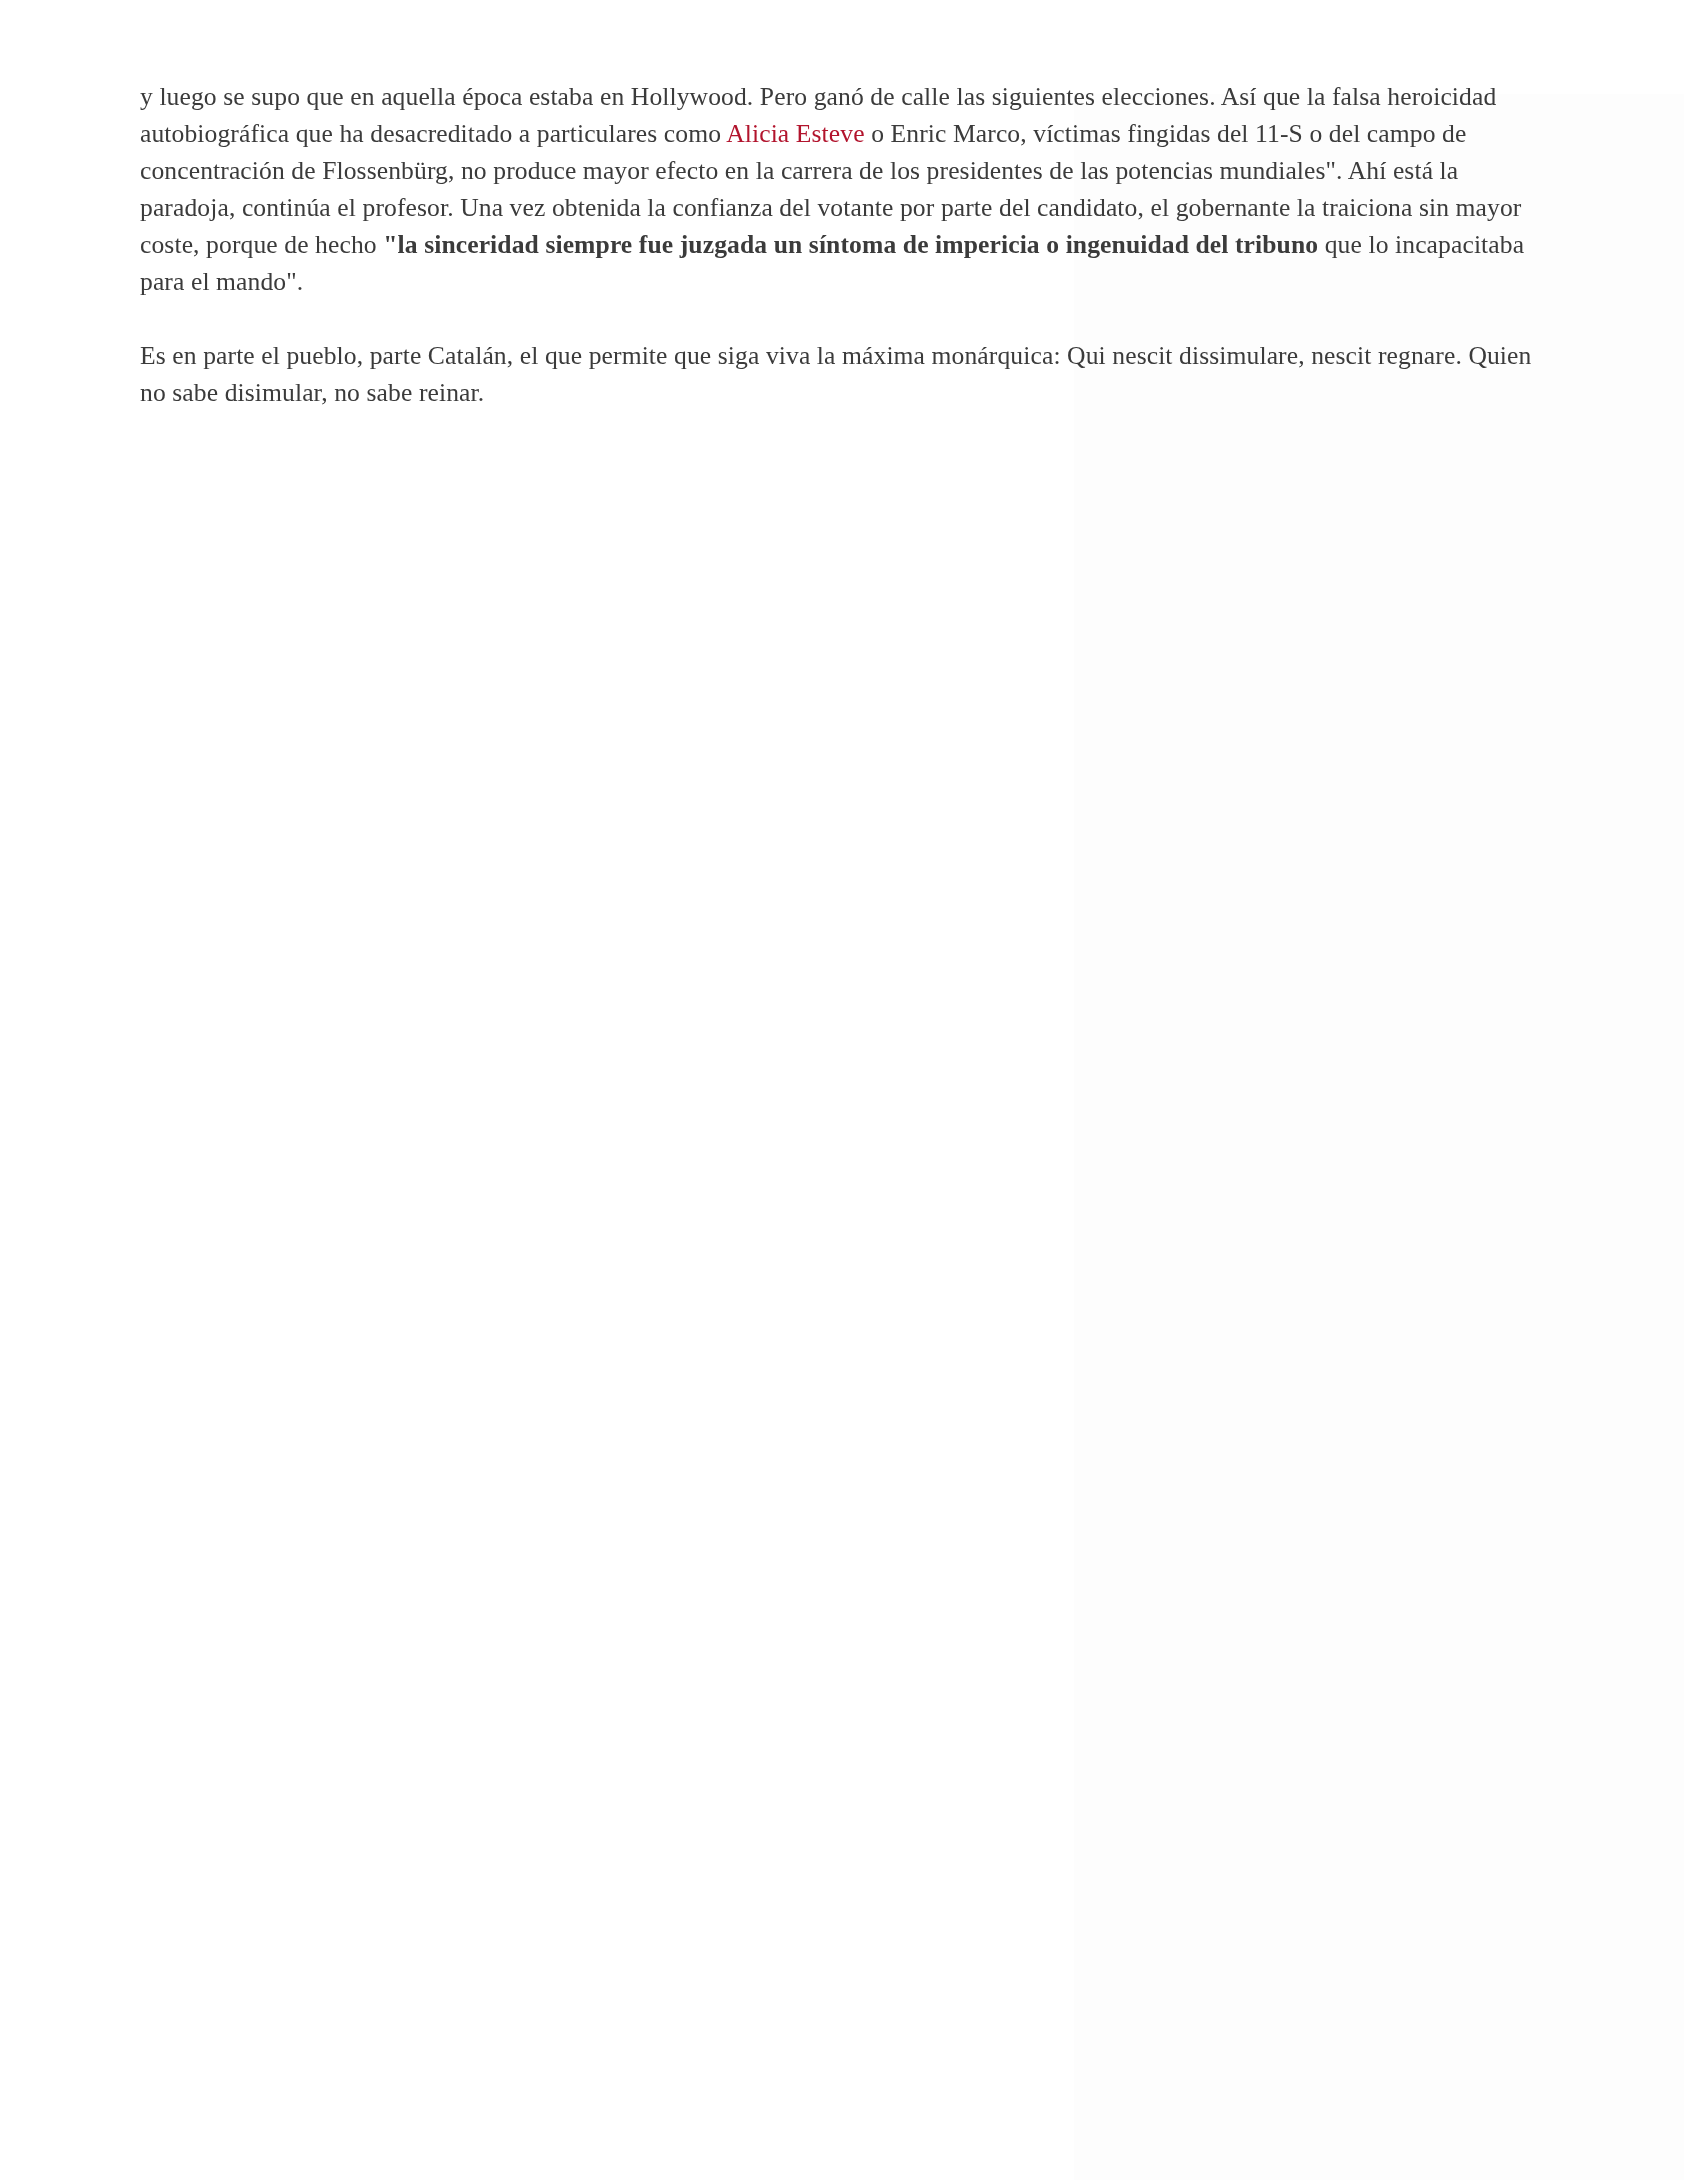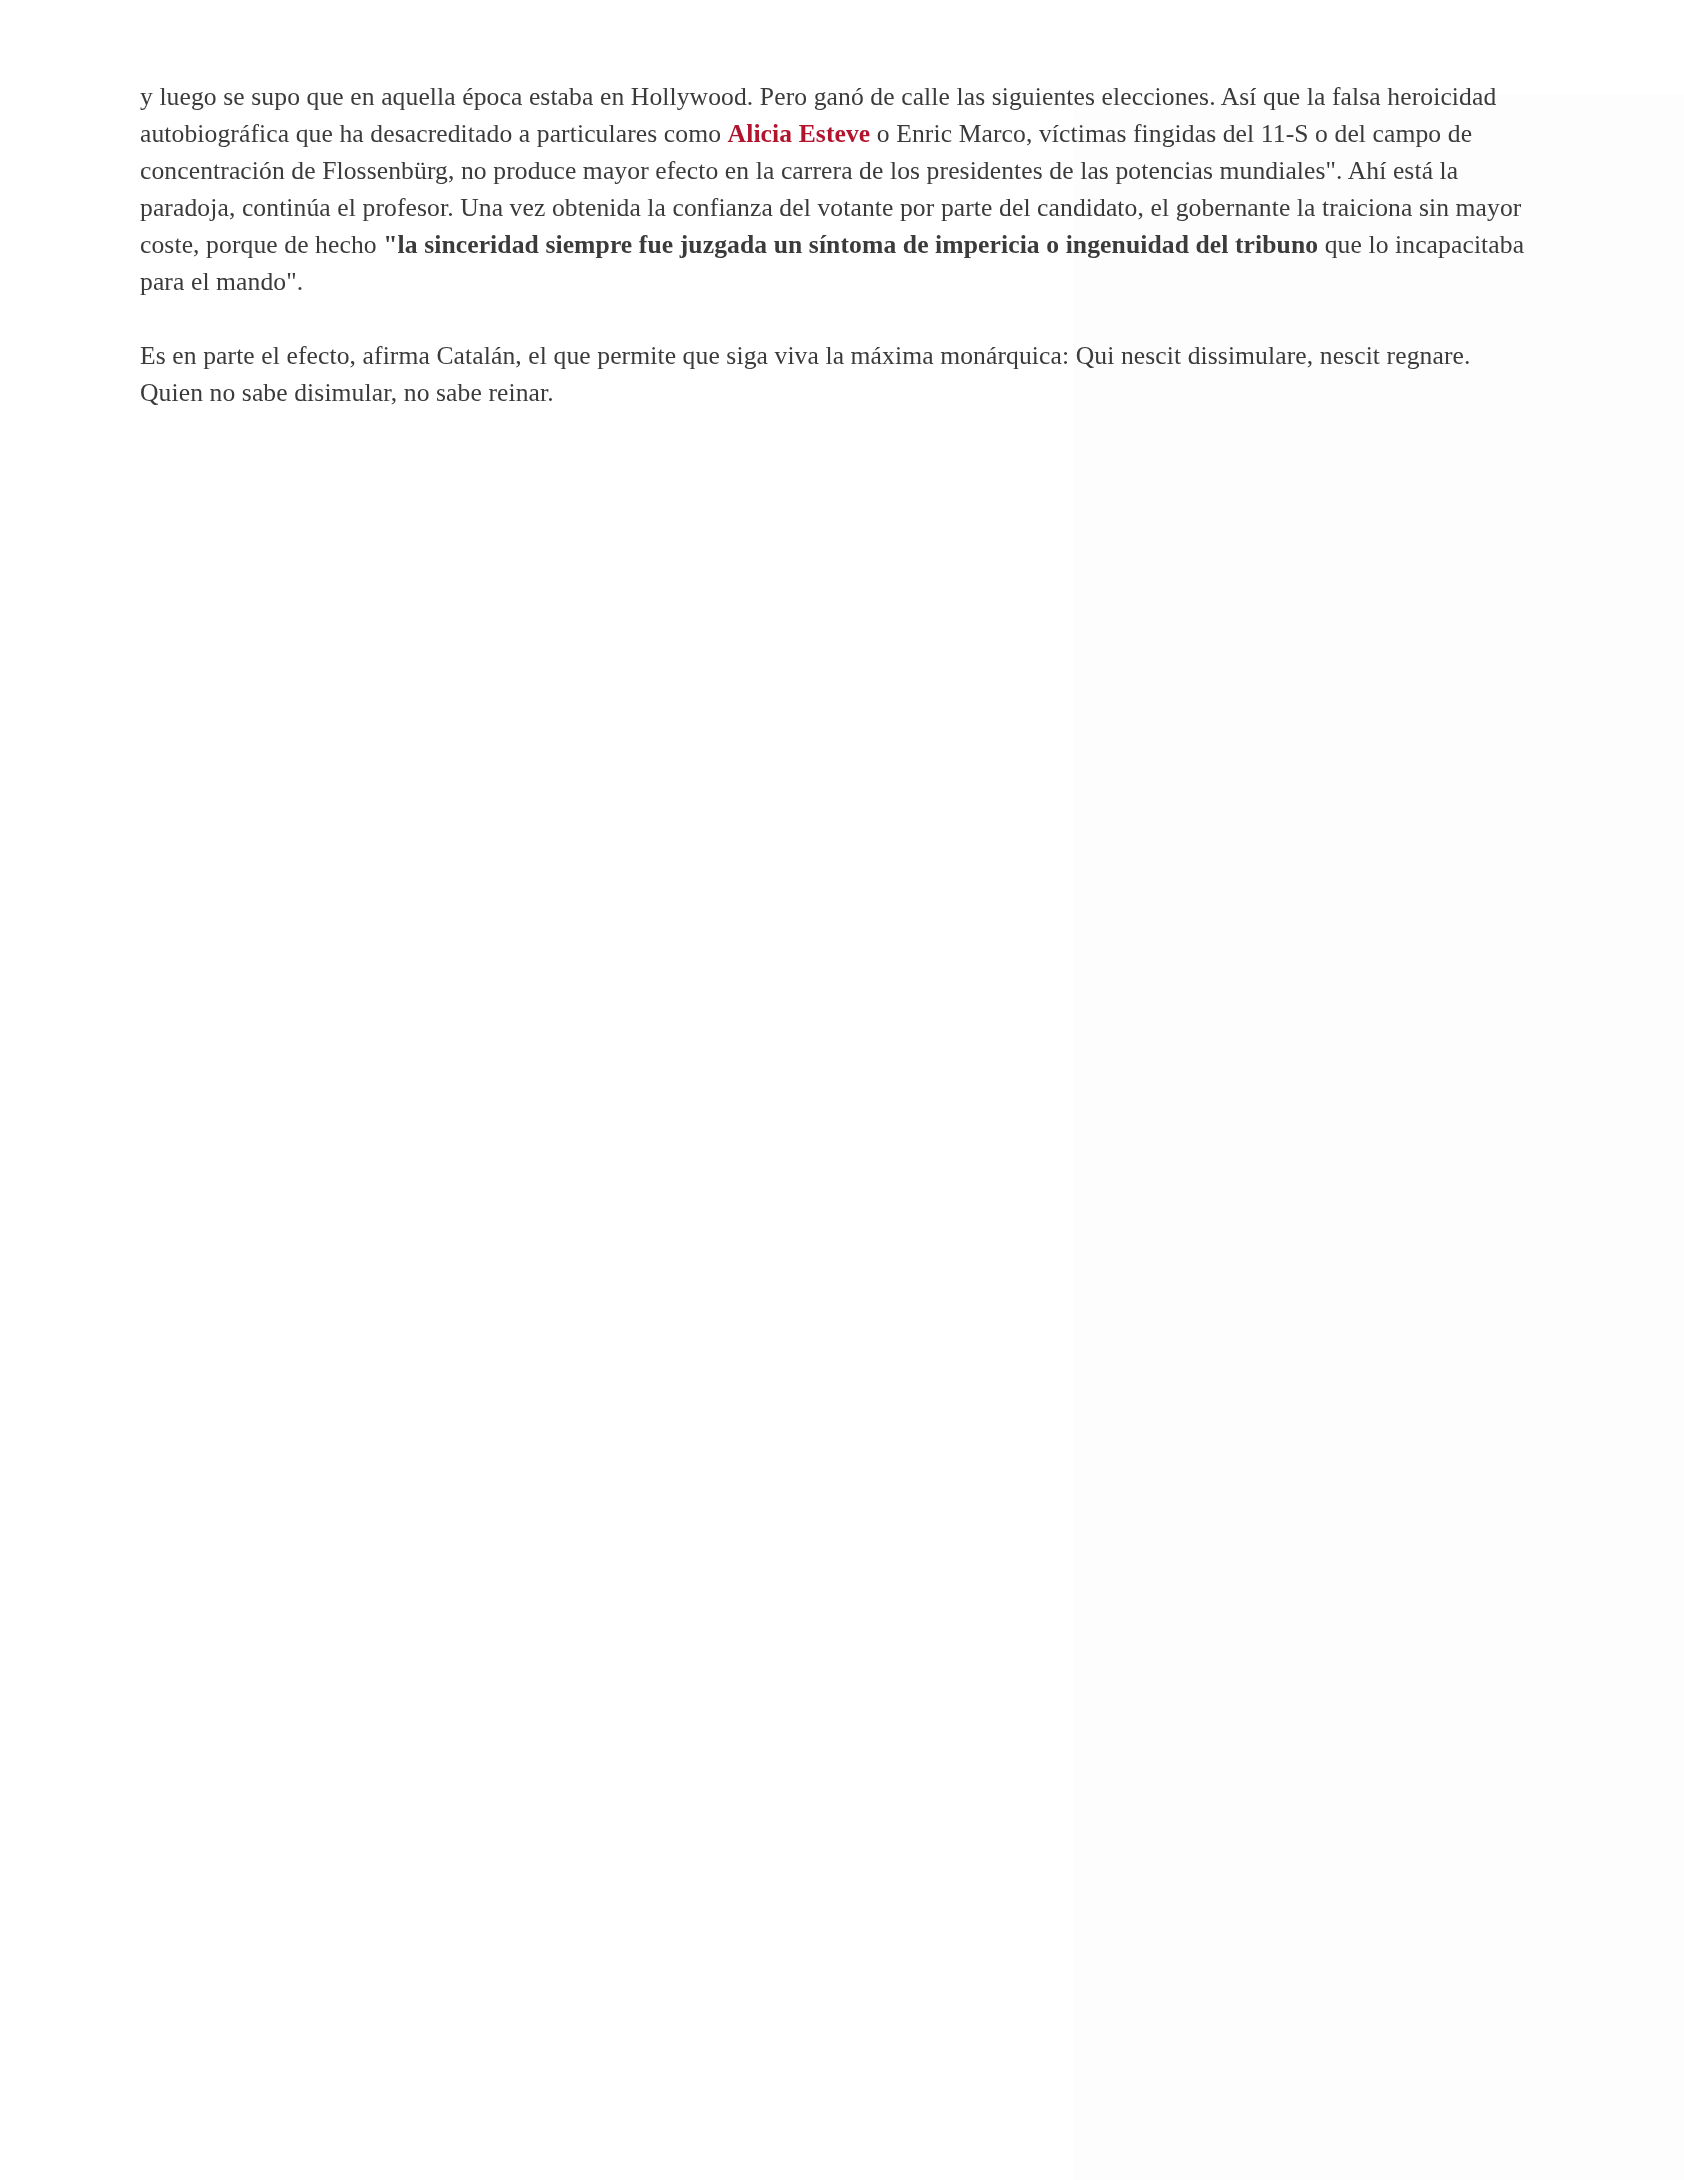--- a/index.html
+++ b/index.html
@@ -33,29 +33,29 @@
     margin: 0 0 37px 0;
     font-size: 25.6px;
     line-height: 37px;
     letter-spacing: 0.1px;
   }
   .run { font-weight: normal; font-style: normal; }
   .run.bold { font-weight: bold; }
   .run.italic { }
   a.run.link {
     color: var(--link-color, #b2142d);
-    font-weight: bold;
+    font-weight: normal;
     text-decoration: none;
     cursor: pointer;
   }
 </style>
 </head>
 <body style="background: rgb(255, 255, 255);">
 
 <div class="right-band"></div>
 
 <main class="article">
   <div id="paragraphs">
       <p class="para"><span class="run">y luego se supo que en aquella época estaba en Hollywood. Pero ganó de calle las siguientes elecciones. Así que la falsa heroicidad autobiográfica que ha desacreditado a particulares como </span><a class="run link" href="#">Alicia Esteve</a><span class="run"> o Enric Marco, víctimas fingidas del 11-S o del campo de concentración de Flossenbürg, no produce mayor efecto en la carrera de los presidentes de las potencias mundiales". Ahí está la paradoja, continúa el profesor. Una vez obtenida la confianza del votante por parte del candidato, el gobernante la traiciona sin mayor coste, porque de hecho </span><span class="run bold">"la sinceridad siempre fue juzgada un síntoma de impericia o ingenuidad del tribuno</span><span class="run"> que lo incapacitaba para el mando".</span></p>
-      <p class="para"><span class="run">Es en parte el efecto, afirma Catalán, el que permite que siga viva la máxima monárquica: </span><span class="run italic">Qui nescit dissimulare, nescit regnare</span><span class="run">. Quien no sabe disimular, no sabe reinar.</span></p>
+      <p class="para"><span class="run">Es en parte el pueblo, parte Catalán, el que permite que siga viva la máxima monárquica: </span><span class="run italic">Qui nescit dissimulare, nescit regnare</span><span class="run">. Quien no sabe disimular, no sabe reinar.</span></p>
     </div>
 </main>
 
 
 </body></html>

